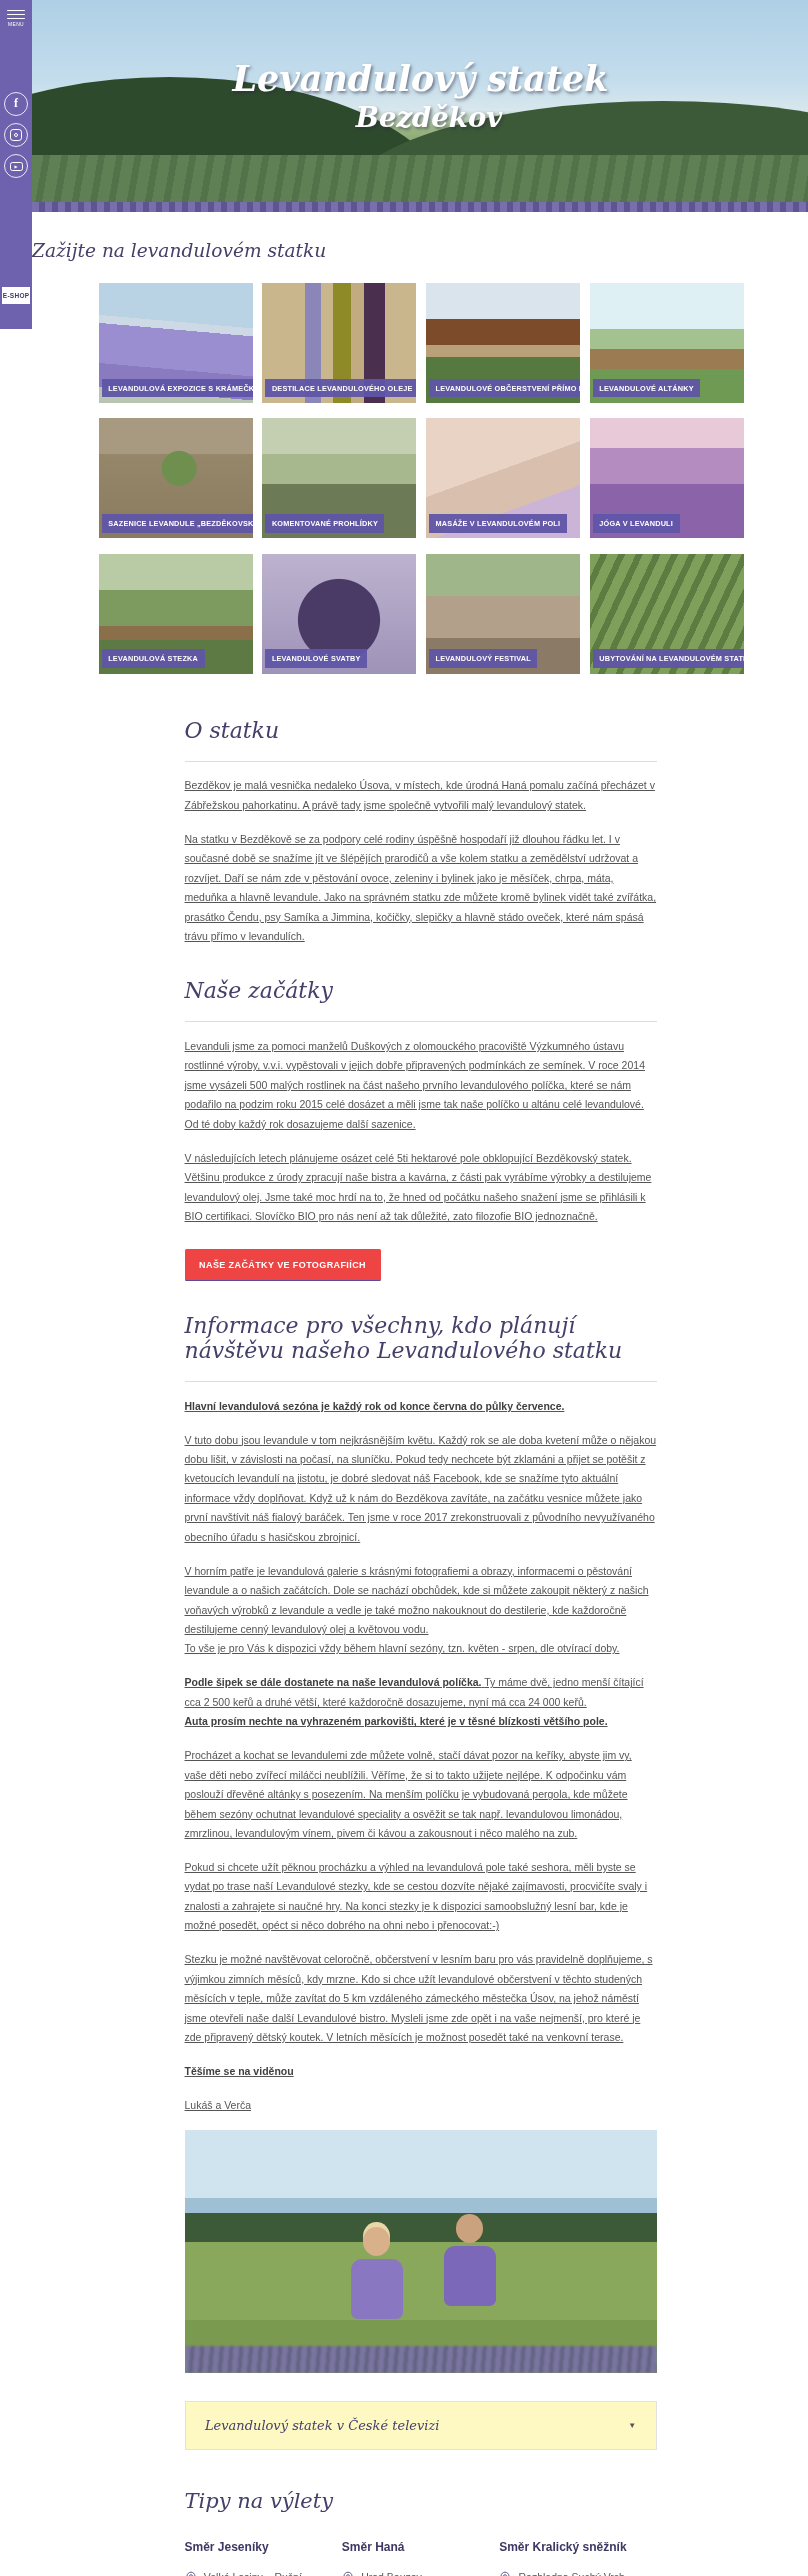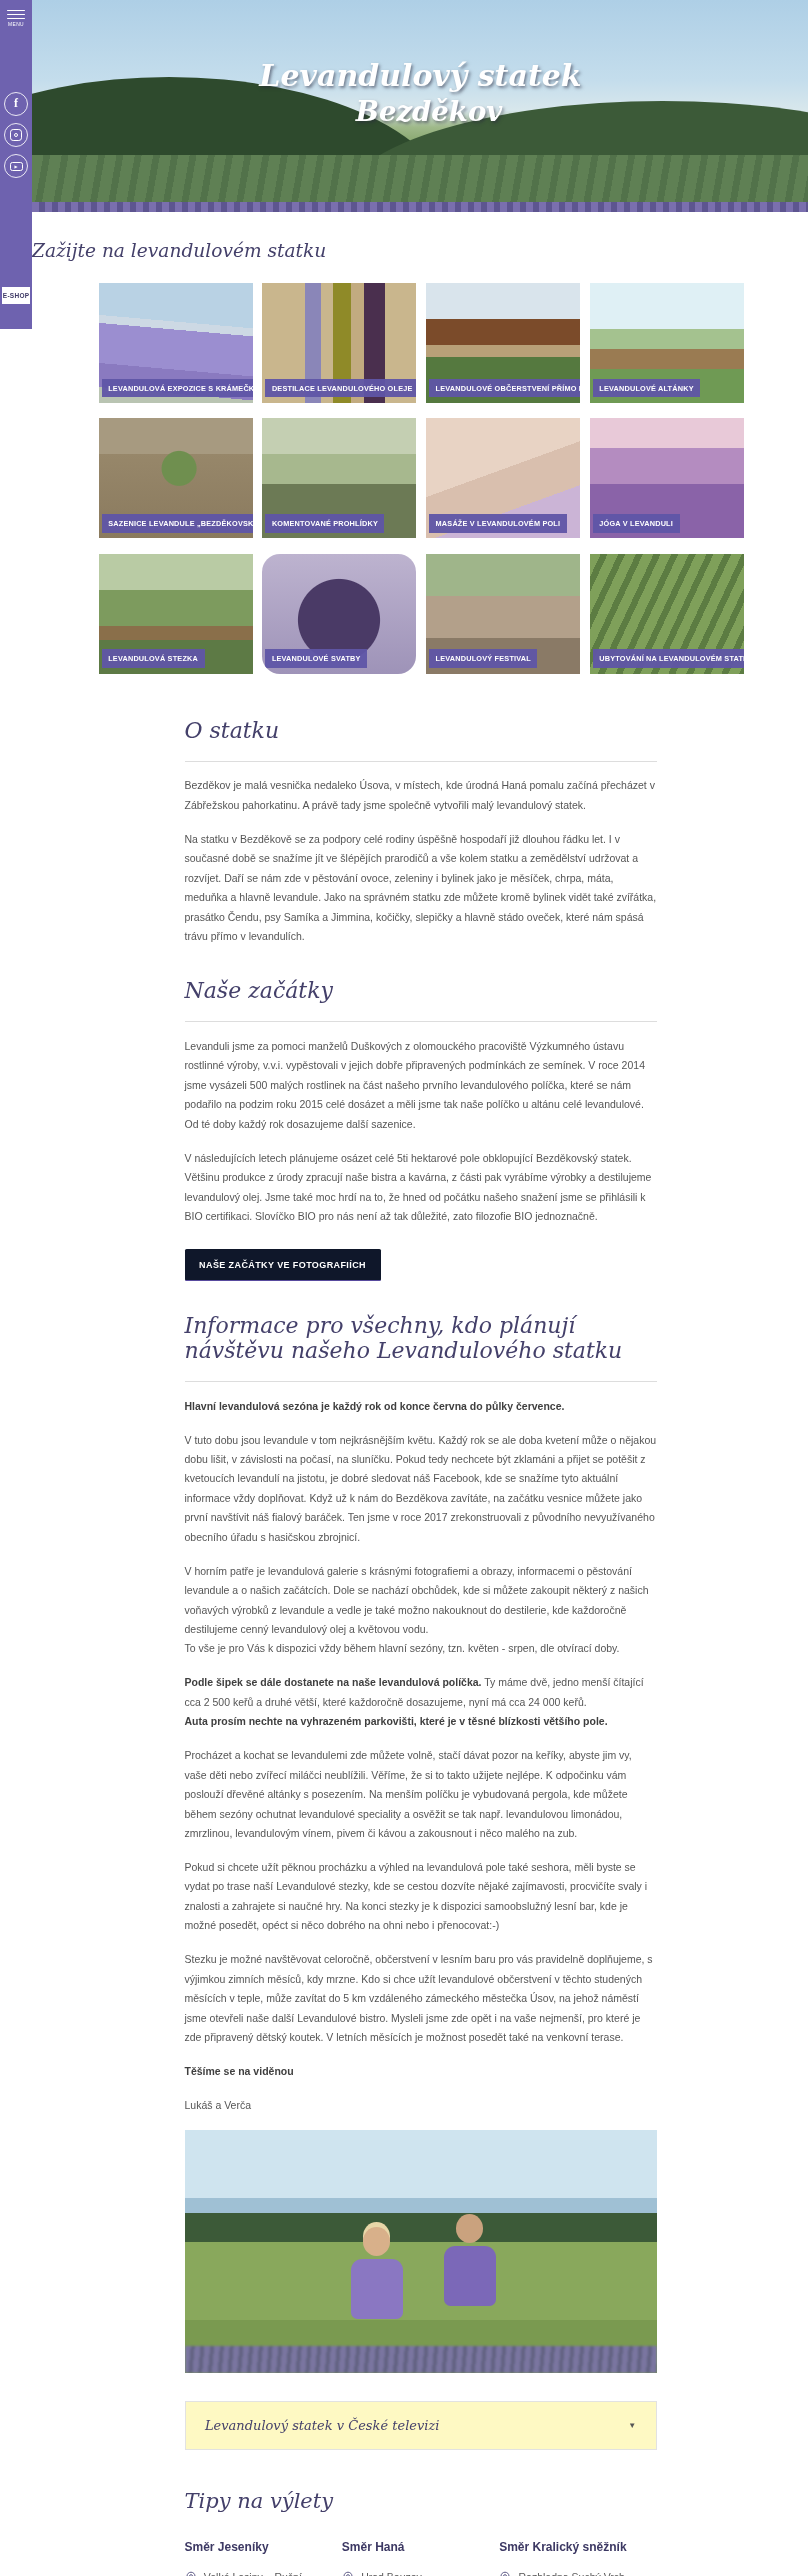--- a/index.html
+++ b/index.html
@@ -25,51 +25,51 @@
     background:linear-gradient(180deg,#aecfe6 0%,#c4ddec 38%,#d8e7ec 52%,#9fb98a 60%,#7fa065 70%,#5d8453 80%,#6a8f5e 100%); }
   .hill { position:absolute; background:#2e4a2d; border-radius:50%; }
   .hill.h1 { width:566px; height:267px; left:-146px; top:77px; }
   .hill.h2 { width:647px; height:210px; left:307px; top:101px; background:#3c5a38; }
   .field { position:absolute; left:0; right:0; bottom:0; height:57px;
     background:repeating-linear-gradient(100deg,#5f8054 0 11.3px,#52724a 11.3px 18px), linear-gradient(#5f8054,#4d6b46); }
   .lav-strip { position:absolute; left:0; right:0; bottom:0; height:9.7px; background:repeating-linear-gradient(90deg,#7a6fae 0 7.3px,#5d5590 7.3px 13px); }
   .hero-title { position:absolute; left:0; right:0; top:58px; text-align:center;
     font-family:"DejaVu Serif",serif; font-style:italic; color:#fff;
     text-shadow:1.6px 1.6px 3.2px rgba(40,40,60,.55); }
-  .hero-title .l1 { display:block; font-size:30px; }
+  .hero-title .l1 { display:block; font-size:35px; }
   .hero-title .l2 { display:block; font-size:27.5px; margin-top:1.6px;padding-left:17px; }
 
   
   .experience { padding-top:27.5px; }
   .script { font-family:"DejaVu Serif",serif; font-style:italic; font-weight:normal; color:#44406a; }
   .exp-heading { text-align:left; font-size:18.6px; margin-bottom:22.6px; }
   .grid { width:644px; margin:0 auto; display:grid; grid-template-columns:repeat(4,154px); gap:15.4px 9.7px; }
   .tile { position:relative; width:154px; height:120px; overflow:hidden; cursor:pointer; }
   .tile-label { position:absolute; left:3.2px; bottom:5.7px; background:rgba(95,85,166,.95); color:#fff;
     font-size:7.3px; font-weight:bold; letter-spacing:0.2px; padding:4.9px 6.5px; white-space:nowrap; }
   .t1{background:linear-gradient(185deg,#b9d2e4 0 34%,#cdd9e4 34% 40%,#9b8ed0 40% 70%,#8a7ac0 70% 88%,#b9c4b2 88%);}
   .t2{background:linear-gradient(90deg,#c9b68d 0 28%,#8a86b8 28% 38%,#c9b68d 38% 46%,#8f8a28 46% 58%,#c2ab80 58% 66%,#4a2f4e 66% 80%,#c9b68d 80%);}
   .t3{background:linear-gradient(180deg,#d9e4ec 0 30%,#7b4b2a 30% 52%,#b8a078 52% 62%,#55793f 62%);}
   .t4{background:linear-gradient(180deg,#dff0f5 0 38%,#a4c28f 38% 55%,#9a7b52 55% 72%,#6f9a54 72%);}
   .t5{background:radial-gradient(circle at 52% 42%,#6f8f4f 0 16%,transparent 17%),linear-gradient(180deg,#a79a80 0 30%,#97876a 30%,#8a7a5e);}
   .t6{background:linear-gradient(180deg,#c4cfb2 0 30%,#a7b88e 30% 55%,#6c7a55 55%);}
   .t7{background:linear-gradient(160deg,#e8d3c4 0 45%,#d9bfae 45% 70%,#cbb4d6 70%);}
   .t8{background:linear-gradient(180deg,#e8c9d8 0 25%,#b48cc0 25% 55%,#8a63a8 55%);}
   .t9{background:linear-gradient(180deg,#b9cba4 0 30%,#7d9b5e 30% 60%,#8a6f4a 60% 72%,#5d7a45 72%);}
-  .t10{background:radial-gradient(circle at 50% 55%,#4a3a66 0 40%,transparent 41%),linear-gradient(#bdb3cf,#9e93b8);border-radius:18px;}
+  .t10{background:radial-gradient(circle at 50% 55%,#4a3a66 0 40%,transparent 41%),linear-gradient(#bdb3cf,#9e93b8);}
   .t11{background:linear-gradient(180deg,#9fb58a 0 35%,#b3a08a 35% 70%,#8a7a66 70%);}
   .t12{background:repeating-linear-gradient(115deg,#7fa05a 0 9.7px,#5c7c42 9.7px 16px);}
 
   
   .article { width:472px; margin:0 auto; padding-top:44px; }
   .sec-heading { font-size:22px; margin-bottom:16px; }
   .article hr { border:none; border-top:0.8px solid #ddd; margin:18px 0 14.6px; }
-  .article p { font-size:10.5px; line-height:1.85; margin-bottom:14.6px; }
+  .article p { font-size:10.5px; line-height:1.85; margin-bottom:14.6px;text-decoration:underline; }
   .article strong { color:#3f3f3f; }
-  .btn { display:inline-block; background:#0f172a; color:#fff; font-size:9px; font-weight:bold;
+  .btn { display:inline-block; background:#ef4444; color:#fff; font-size:9px; font-weight:bold;
     letter-spacing:0.4px; padding:10.5px 14.6px; border-radius:1.6px; border-bottom:1.6px solid #584a9e;
     text-decoration:none; margin:8px 0 32px; cursor:pointer; }
   .couple { position:relative; width:472px; height:243px; overflow:hidden; margin:11.3px 0 27.5px;
     background:linear-gradient(180deg,#cfe4ef 0 28%,#9fc0d4 28% 34%,#3c5a38 34% 46%,#89a85c 46% 78%,#7a9a50 78%); }
   .person { position:absolute; }
   .person .head { width:27.5px; height:29px; background:#caa27e; border-radius:50%; margin:0 auto; }
   .person .torso { width:52px; height:60px; background:#7b68b8; border-radius:11.3px 11.3px 6.5px 6.5px; margin-top:3.2px; }
   .p-woman { left:166px; top:97px; }
   .p-woman .head { background:#d8b08a; box-shadow:0 -4.9px 0 0 #e8d7a8; }
   .p-woman .torso { background:#8a77c2; }

